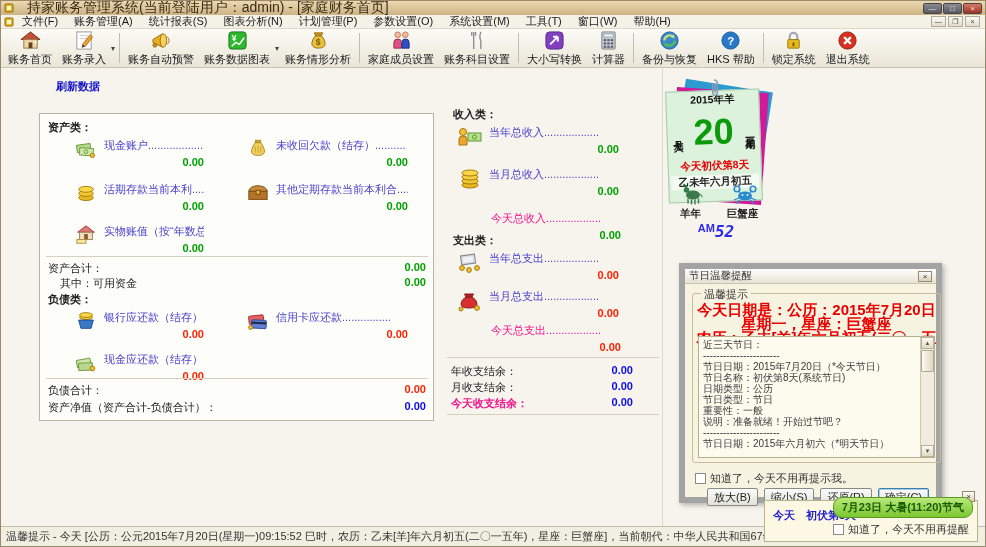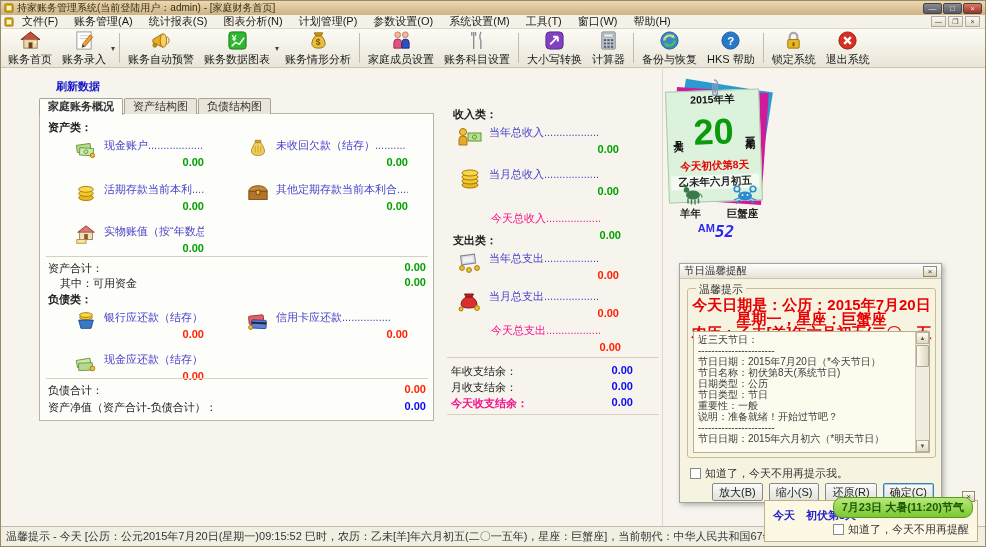--- a/index.html
+++ b/index.html
@@ -3,21 +3,21 @@
 <meta charset="utf-8">
 <style>
   html,body{margin:0;padding:0;background:#555;}
   *{box-sizing:border-box;}
   .app{position:relative;width:986px;height:547px;font-family:"Liberation Sans",sans-serif;
        font-size:11px;color:#222;background:#f6f4ed;border:1px solid #9a8a6a;overflow:hidden;}
 
   
   .titlebar{position:absolute;left:0;top:0;right:0;height:14px;
     background:linear-gradient(#ecd9b0,#cdb284);display:flex;align-items:center;padding:0 3px;}
-  .titlebar .ttl{font-size:10px;color:#3a2d18;margin-left:3px;white-space:nowrap;}
+  .titlebar .ttl{font-size:14px;color:#3a2d18;margin-left:13px;white-space:nowrap;}
   .win-controls{margin-left:auto;display:flex;gap:1px;}
   .win-btn{width:19px;height:11px;background:linear-gradient(#8a8a92,#5a5a62);border:1px solid #44444c;
     color:#eee;font-size:8px;line-height:9px;text-align:center;border-radius:2px;}
   .win-btn.close{background:linear-gradient(#d87a66,#a03224);}
 
   
   .menubar{position:absolute;left:0;top:14px;right:0;height:14px;background:#f4f1e6;
     border-bottom:1px solid #ddd8c8;display:flex;align-items:center;padding:0 3px;}
   .menu-item{padding:0 8px;white-space:nowrap;color:#1a1a1a;}
   .mdi-controls{margin-left:auto;display:flex;gap:2px;margin-right:2px;}
@@ -86,21 +86,21 @@
     font-weight:bold;font-size:10.5px;text-align:right;}
   .clock{position:absolute;left:652px;top:218px;width:124px;display:flex;justify-content:center;color:#2a2af0;}
   .clock-time{font-family:"DejaVu Sans Mono",monospace;font-size:34px;font-weight:bold;font-style:italic;
     letter-spacing:1px;line-height:38px;}
   .clock-right{display:flex;flex-direction:row;margin-left:2px;padding-top:3px;}
   .clock-ampm{font-size:11px;font-weight:bold;}
   .clock-sec{font-family:"DejaVu Sans Mono",monospace;font-size:16px;font-weight:bold;font-style:italic;}
 
   
   .dialog{position:absolute;left:678px;top:262px;width:263px;height:240px;background:#f7f3e1;
-    border:1px solid #a3a3a3;box-shadow:2px 2px 5px rgba(0,0,0,.28);z-index:20;}
+    border:6px solid #a3a3a3;box-shadow:2px 2px 5px rgba(0,0,0,.28);z-index:20;}
   .dlg-title{height:15px;background:linear-gradient(#fefefe,#e6e2d4);border-bottom:1px solid #c8c4b4;
     display:flex;align-items:center;padding:0 4px;font-size:10.5px;color:#333;}
   .dlg-close{margin-left:auto;width:14px;height:11px;border:1px solid #9a8a6a;
     background:linear-gradient(#fefefe,#d8d0b8);text-align:center;line-height:9px;font-size:8px;color:#333;}
   .groupbox{position:absolute;left:7px;top:24px;width:249px;height:170px;border:1px solid #c8bc9a;border-radius:3px;}
   .groupbox-label{position:absolute;top:-7px;left:8px;background:#f7f3e1;padding:0 3px;color:#333;}
   .dlg-red{text-align:center;color:#e80000;font-weight:bold;margin-top:9px;line-height:14px;font-size:15px;}
   .dlg-textarea{position:absolute;left:5px;top:42px;width:237px;height:122px;background:#fdfaee;
     border:1px solid #b8ae90;}
   .dlg-text{position:absolute;left:4px;top:2px;right:16px;bottom:2px;overflow:hidden;color:#3a3a3a;
@@ -347,25 +347,20 @@
               <circle cx="11" cy="11" r="9" fill="#d83020" stroke="#9a1a10"></circle>
               <path d="M7.5 7.5 L14.5 14.5 M14.5 7.5 L7.5 14.5" stroke="#fff" stroke-width="2.4"></path>
             </svg>
           </span>
       <span class="tb-label">退出系统</span>
         </span>
       </span>
   </div>
 
   <div class="refresh-link">刷新数据</div>
-  <div class="tabs">
-    <span class="tab active">家庭账务概况</span>
-    <span class="tab">资产结构图</span>
-    <span class="tab">负债结构图</span>
-  </div>
   <div class="vdivider"></div>
 
   <div class="panel">
     <div class="sec-header" style="left:8px;top:6px">资产类：</div>
 
     <div class="pitem" style="left:34px;top:24px">
       <span class="ic"><svg viewBox="0 0 24 24">
             <rect x="2" y="7" width="15" height="8" fill="#b8d890" stroke="#6a9a40" transform="rotate(-8 9 11)"></rect>
             <rect x="5" y="11" width="15" height="8" fill="#cde8a8" stroke="#6a9a40" transform="rotate(4 12 15)"></rect>
             <circle cx="12" cy="15" r="2" fill="none" stroke="#6a9a40"></circle>

